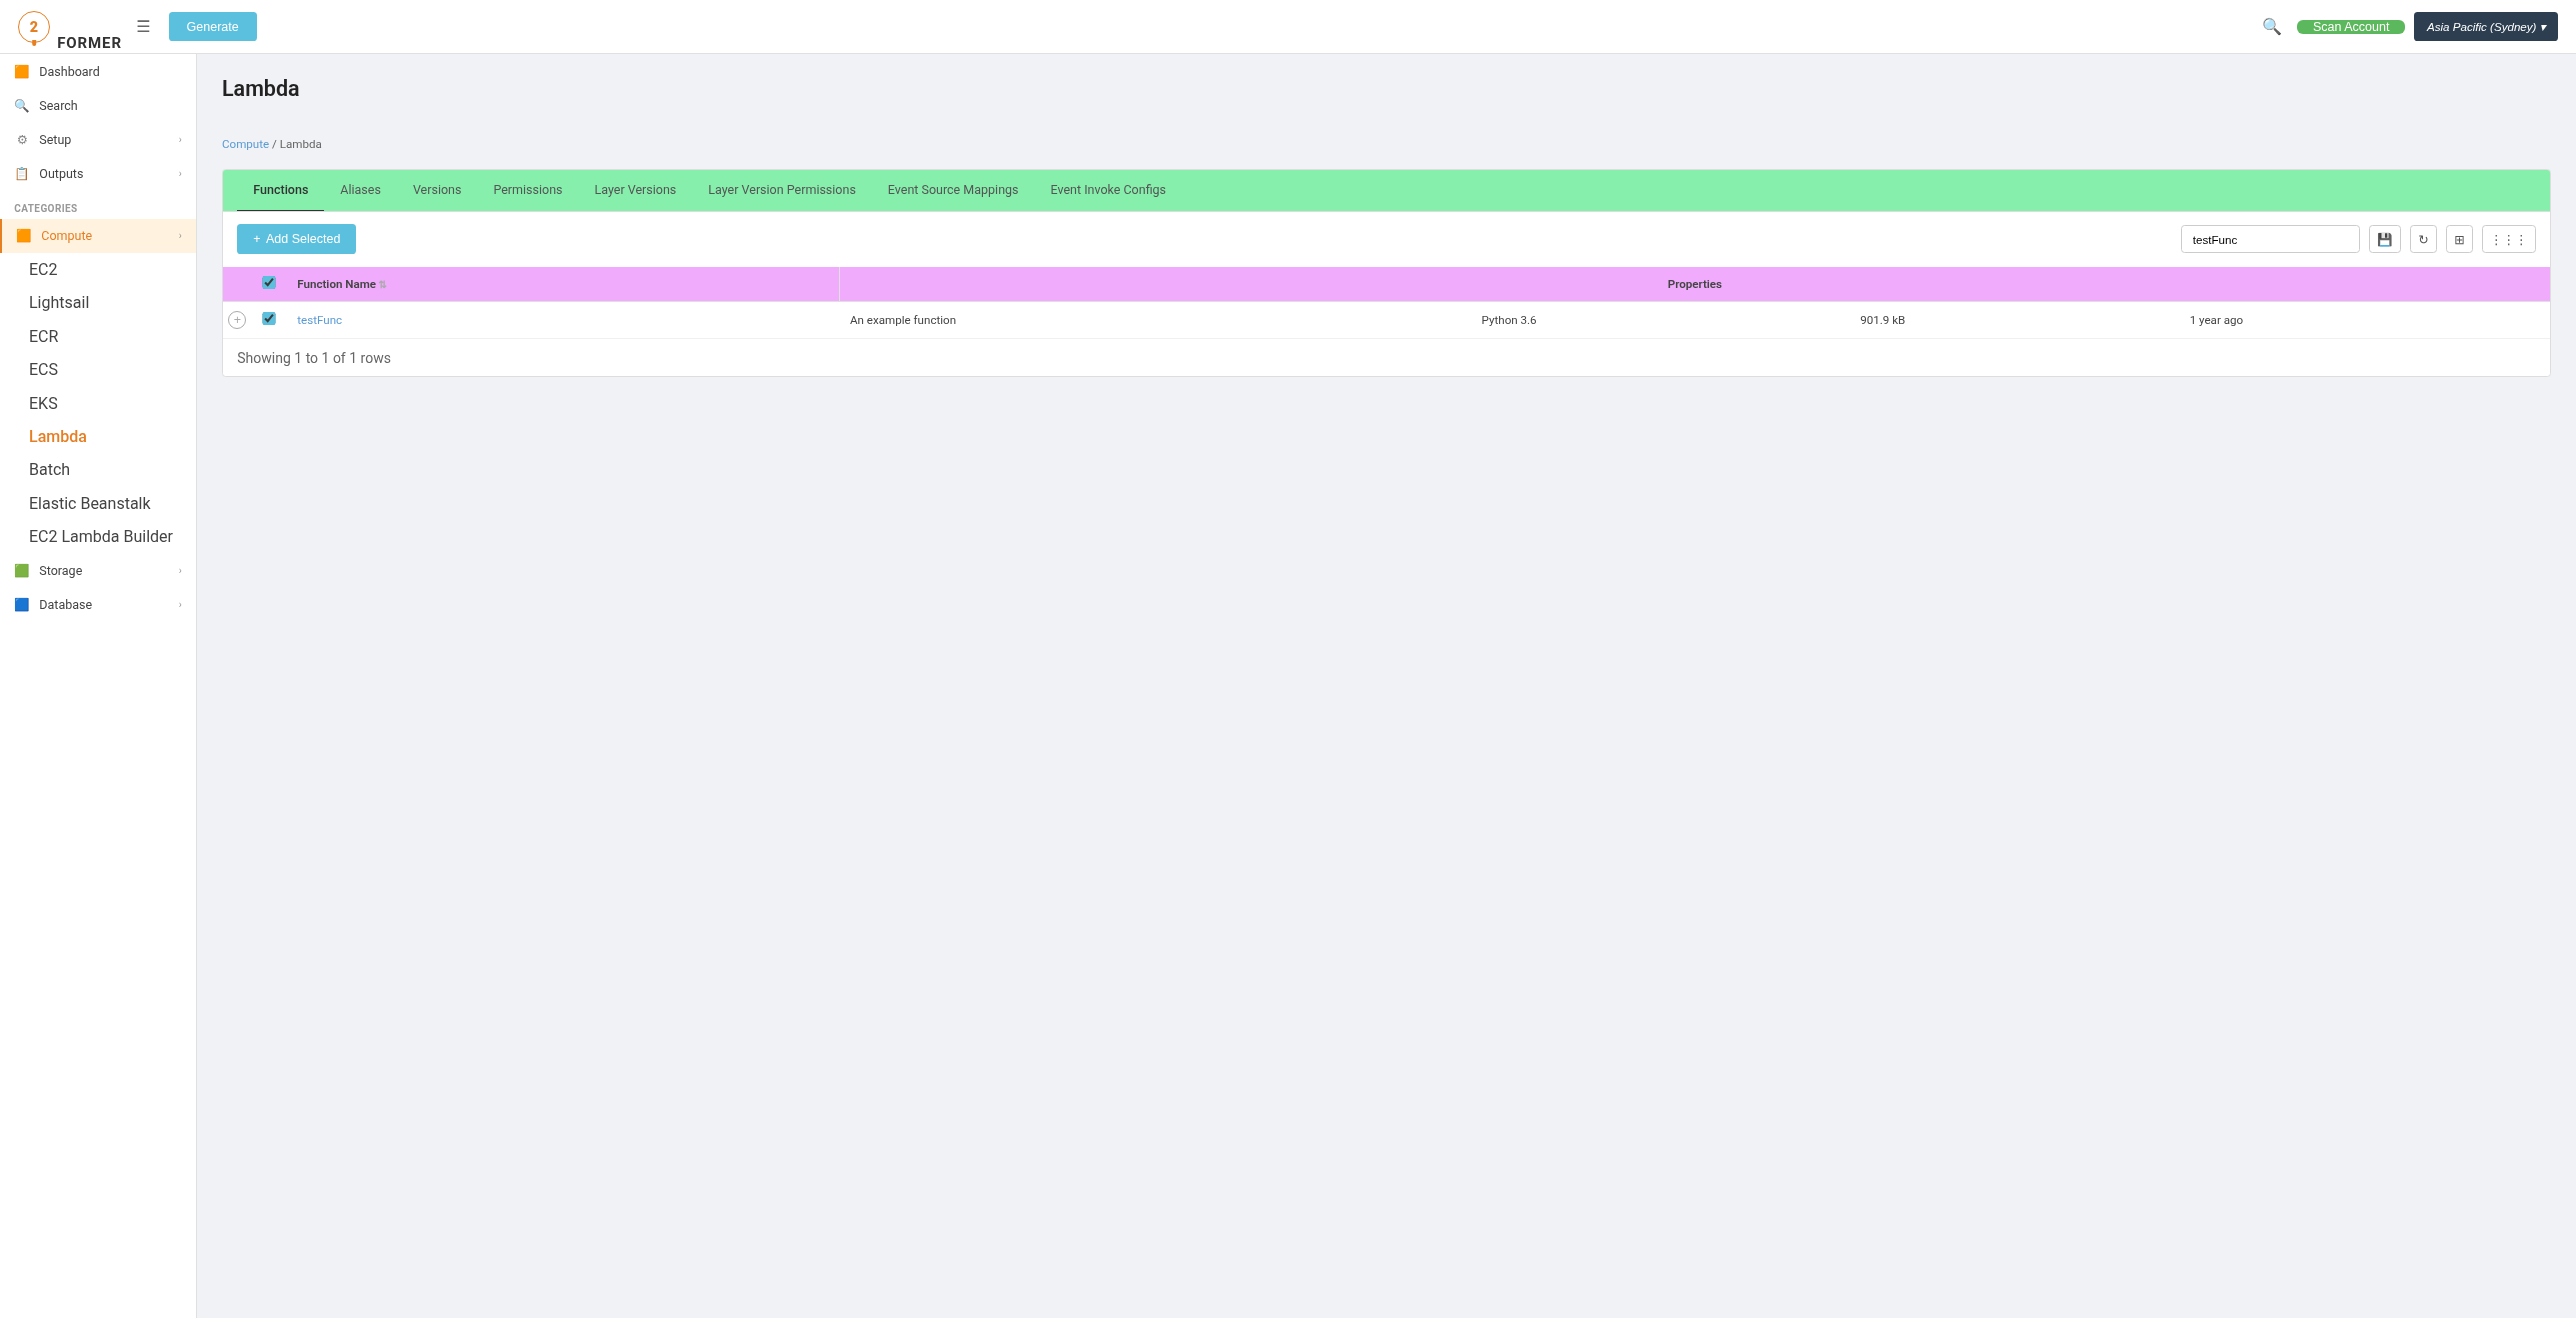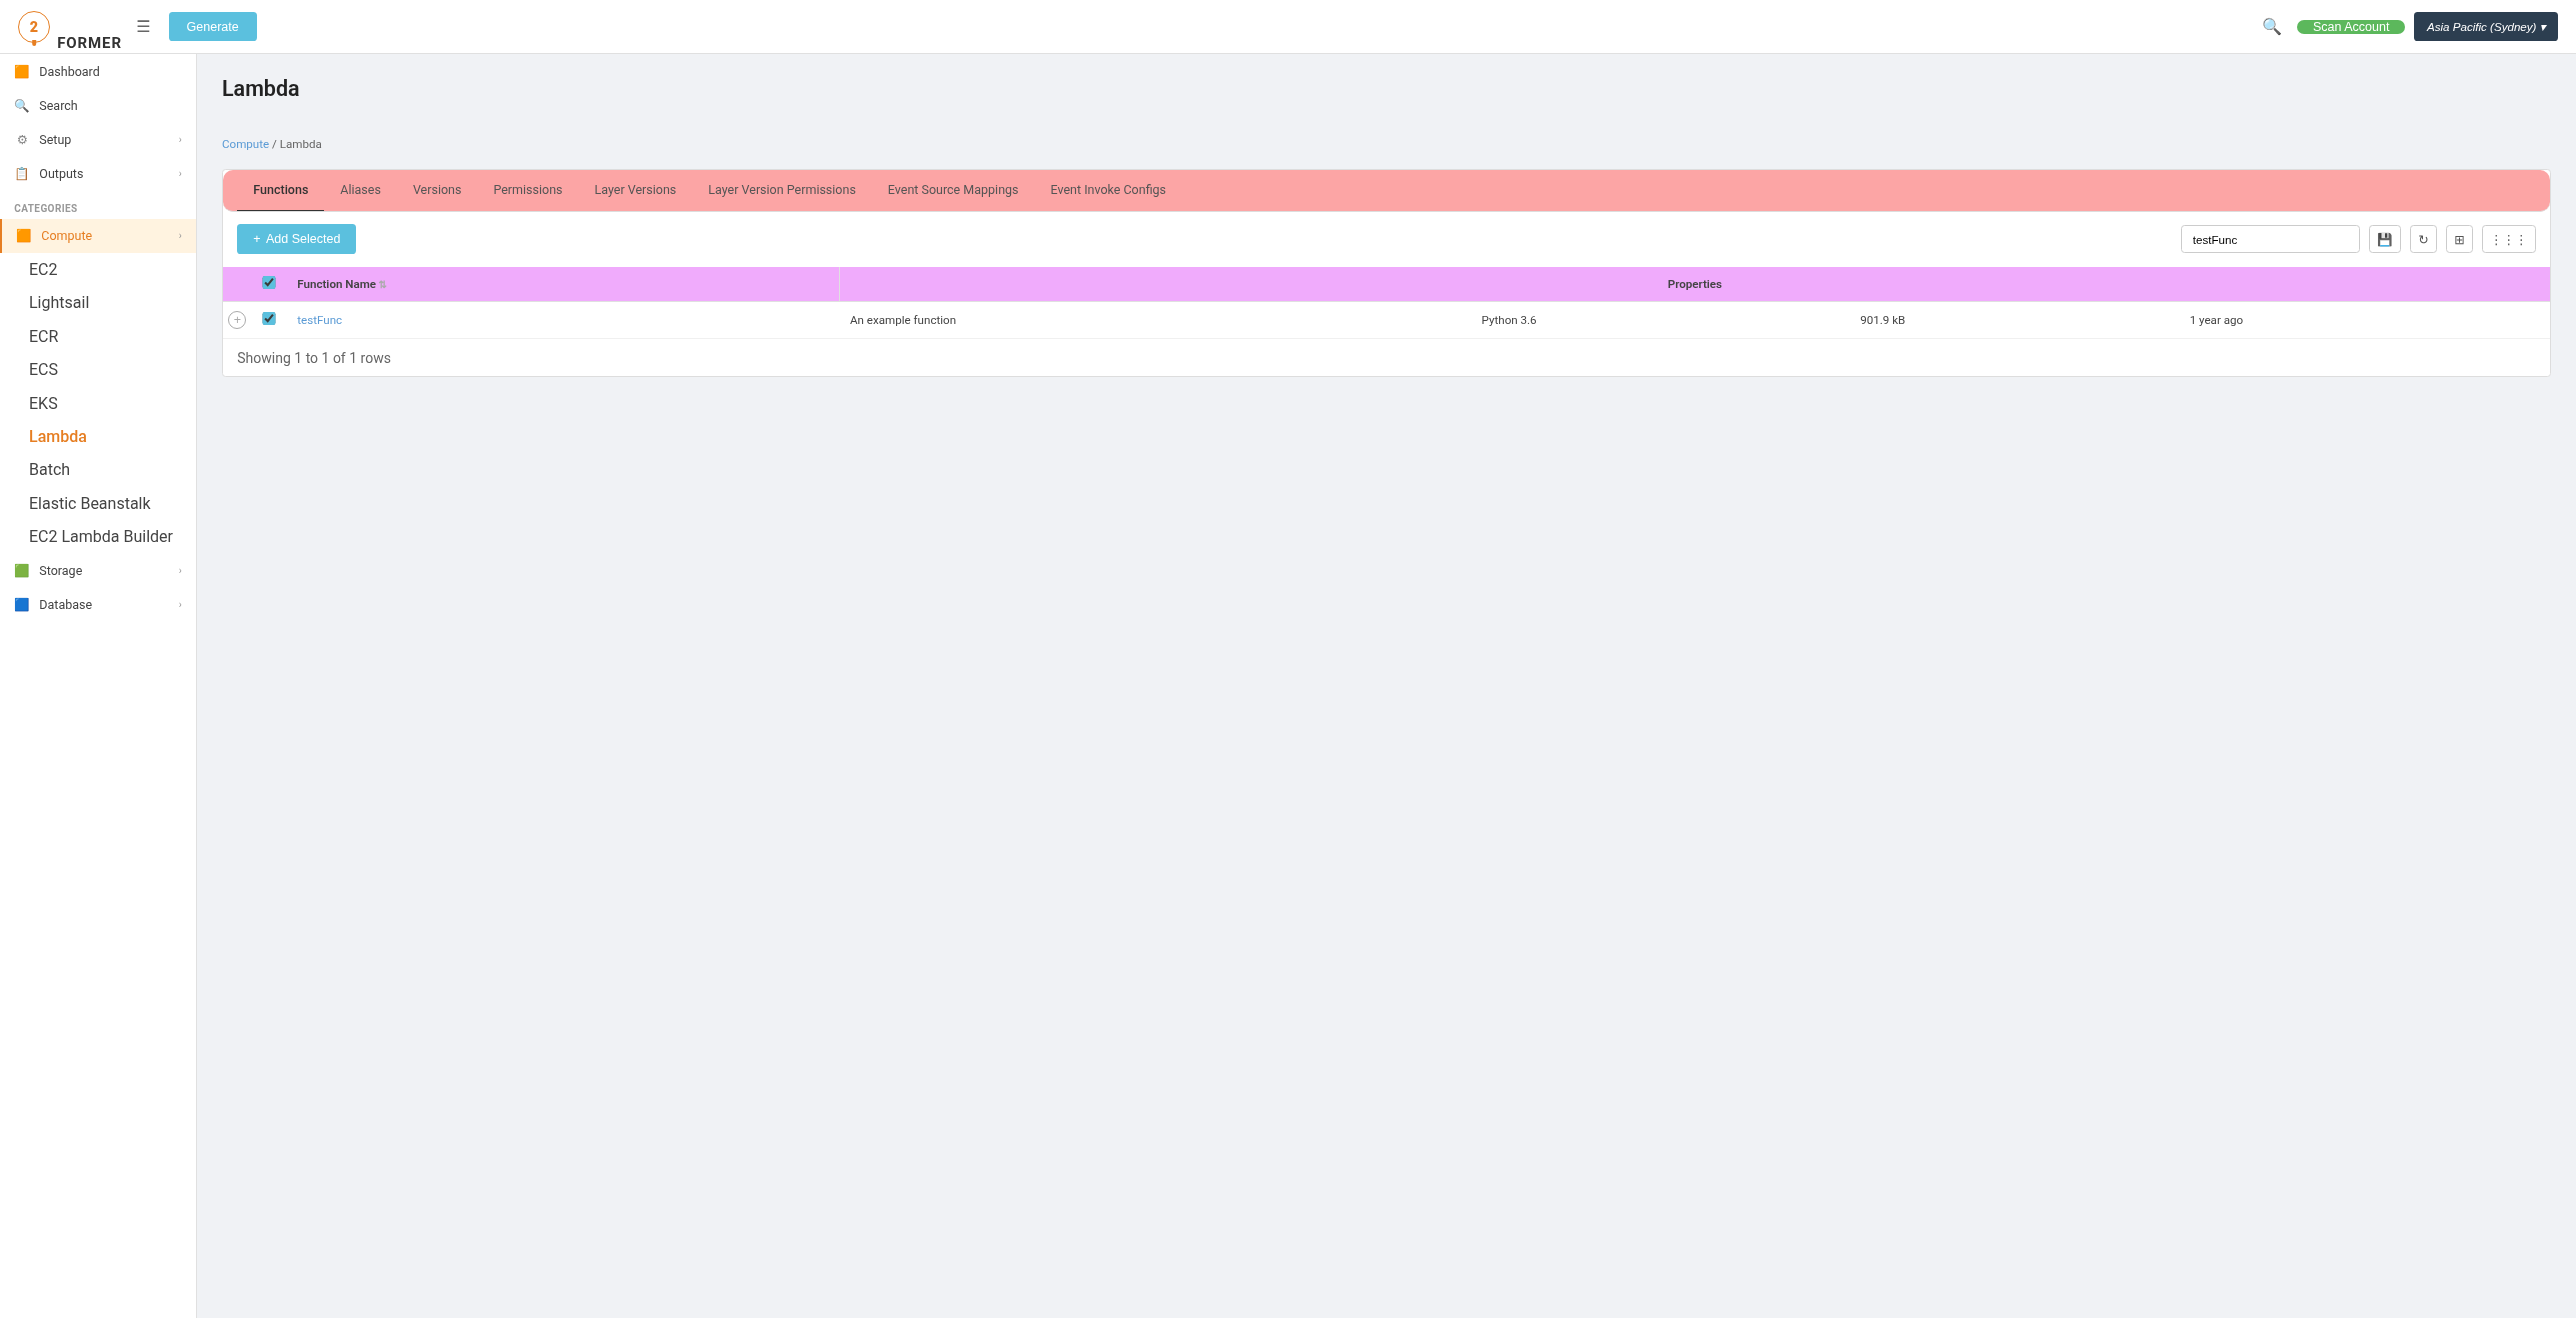--- a/index.html
+++ b/index.html
@@ -55,21 +55,21 @@
       color: #666;
       font-size: 16px;
       cursor: pointer;
       margin-right: 14.3px;
     }
     .btn-scan-account {
       background: #5cb85c;
       color: #fff;
       border: none;
       padding: 0 16px;
-      border-radius: 12px;
+      border-radius: 6px;
       font-size: 12.5px;
       cursor: pointer;
       font-weight: 500;
       margin-right: 9px;
     }
     .btn-region {
       background: #2c3e50;
       color: #fff;
       border: none;
       padding: 7.2px 12.5px;
@@ -182,22 +182,21 @@
       overflow: hidden;
     }
 
     
     .tabs {
       display: flex;
       align-items: flex-end;
       border-bottom: 0.9px solid #ddd;
       padding: 0 14.3px;
       flex-wrap: wrap;
-      background: #fca5a5;
-      border-radius: 10px;
+      background: #86efac;
     }
     .tab {
       padding: 12.5px 16px;
       cursor: pointer;
       font-size: 12.5px;
       color: #555;
       border-bottom: 1.8px solid transparent;
       white-space: nowrap;
     }
     .tab.active {

